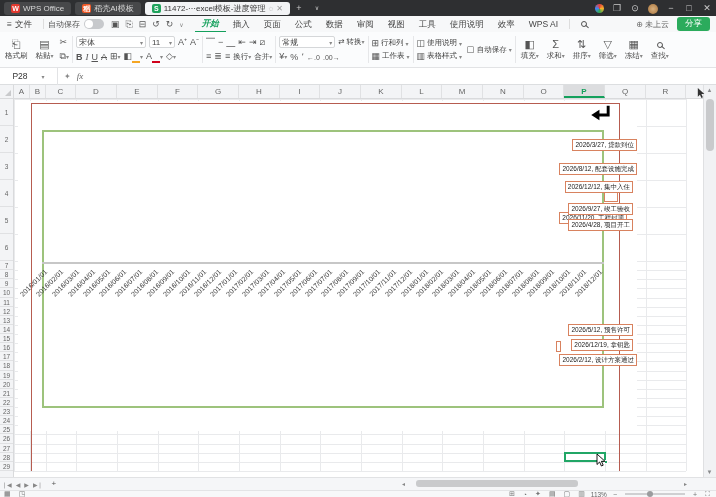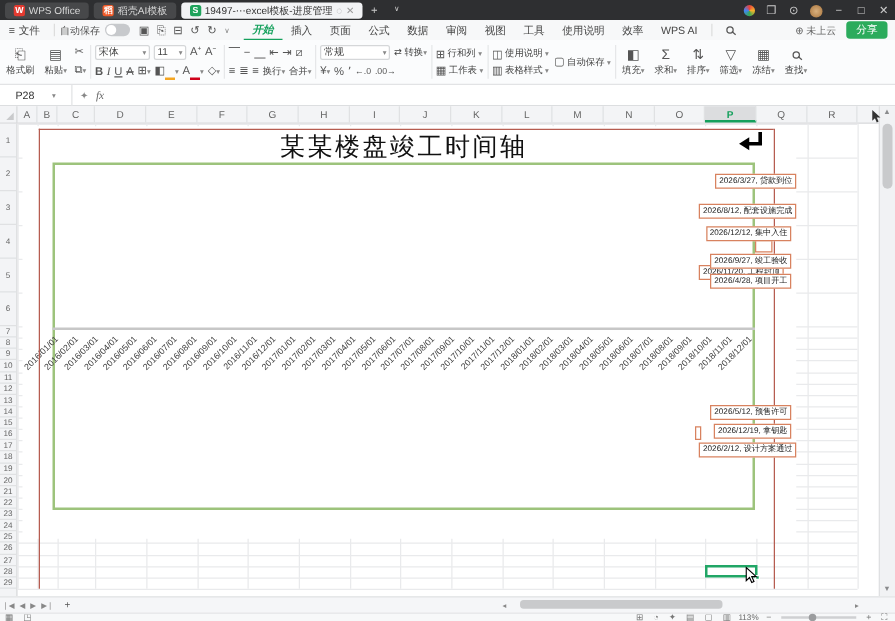--- a/index.html
+++ b/index.html
@@ -101,21 +101,21 @@
     <div class="tchip">
       <span class="mini-ic" style="background:#e33a30;">W</span>
       <span>WPS Office</span>
     </div>
     <div class="tchip">
       <span class="mini-ic" style="background:#f05a28;">稻</span>
       <span>稻壳AI模板</span>
     </div>
     <div class="tchip active">
       <span class="mini-ic" style="background:#1fa35c;">S</span>
-      <span>19497-⋯excel模板-进度管理</span>
+      <span>11472-⋯excel模板-进度管理</span>
       <span style="color:#999;">◌</span>
       <span style="color:#999;">✕</span>
     </div>
     <span class="winbtn">+</span>
     <span class="winbtn" style="font-size:6px;">∨</span>
     <div style="flex:1;"></div>
     <span class="winbtn"><span style="display:inline-block;width:9px;height:9px;border-radius:50%;background:conic-gradient(#e8413c,#f7b32b,#35a853,#4285f4,#e8413c);vertical-align:middle;"></span></span>
     <span class="winbtn">❐</span>
     <span class="winbtn">⊙</span>
     <span class="winbtn"><span style="display:inline-block;width:10px;height:10px;border-radius:50%;background:radial-gradient(#d8b07e,#a8743c);vertical-align:middle;"></span></span>
@@ -174,21 +174,21 @@
       </div>
       <div class="rcols">
         <span class="rtool">✂</span>
         <span class="rtool">⧉<span class="caret">▾</span></span>
       </div>
     </div>
     <div class="rsep"></div>
     <div class="rgroup">
       <div class="rcols">
         <div class="rrow">
-          <span class="combo" style="width:44px;">
+          <span class="combo" style="width:70px;">
               <span>宋体</span>
               <span class="caret">▾</span>
             </span>
           <span class="combo" style="width:26px;">
               <span>11</span>
               <span class="caret">▾</span>
             </span>
           <span class="rtool">A⁺</span>
           <span class="rtool">A⁻</span>
         </div>
@@ -417,21 +417,20 @@
       <div class="gline" style="left: 14px; top: 407.08px; width: 672px; height: 1px;"></div>
       <div class="gline" style="left: 14px; top: 416.21px; width: 672px; height: 1px;"></div>
       <div class="gline" style="left: 14px; top: 425.34px; width: 672px; height: 1px;"></div>
       <div class="gline" style="left: 14px; top: 434.47px; width: 672px; height: 1px;"></div>
       <div class="gline" style="left: 14px; top: 443.6px; width: 672px; height: 1px;"></div>
       <div class="gline" style="left: 14px; top: 452.73px; width: 672px; height: 1px;"></div>
       <div class="gline" style="left: 14px; top: 461.86px; width: 672px; height: 1px;"></div>
       <div class="gline" style="left: 14px; top: 471px; width: 672px; height: 1px;"></div>
     </div>
   <div id="chart-bg"></div>
-  <div id="chart-title">某某楼盘竣工时间轴</div>
   <svg class="abs" style="left:586px;top:102px;z-index:3;" width="28" height="26" viewBox="0 0 24 22">
     <path d="M19 3 v8 h-9" fill="none" stroke="#000" stroke-width="2.5"></path>
     <path d="M11.5 6.5 L4.5 11 l7 4.5 z" fill="#000"></path>
   </svg>
   <div id="plot-frame"></div>
   <div id="axis-line"></div>
   <div id="axis-labels">
       <div class="axlab" style="left: -8px; top: 267px;">2016/01/01</div>
       <div class="axlab" style="left: 7.857px; top: 267px;">2016/02/01</div>
       <div class="axlab" style="left: 23.714px; top: 267px;">2016/03/01</div>

